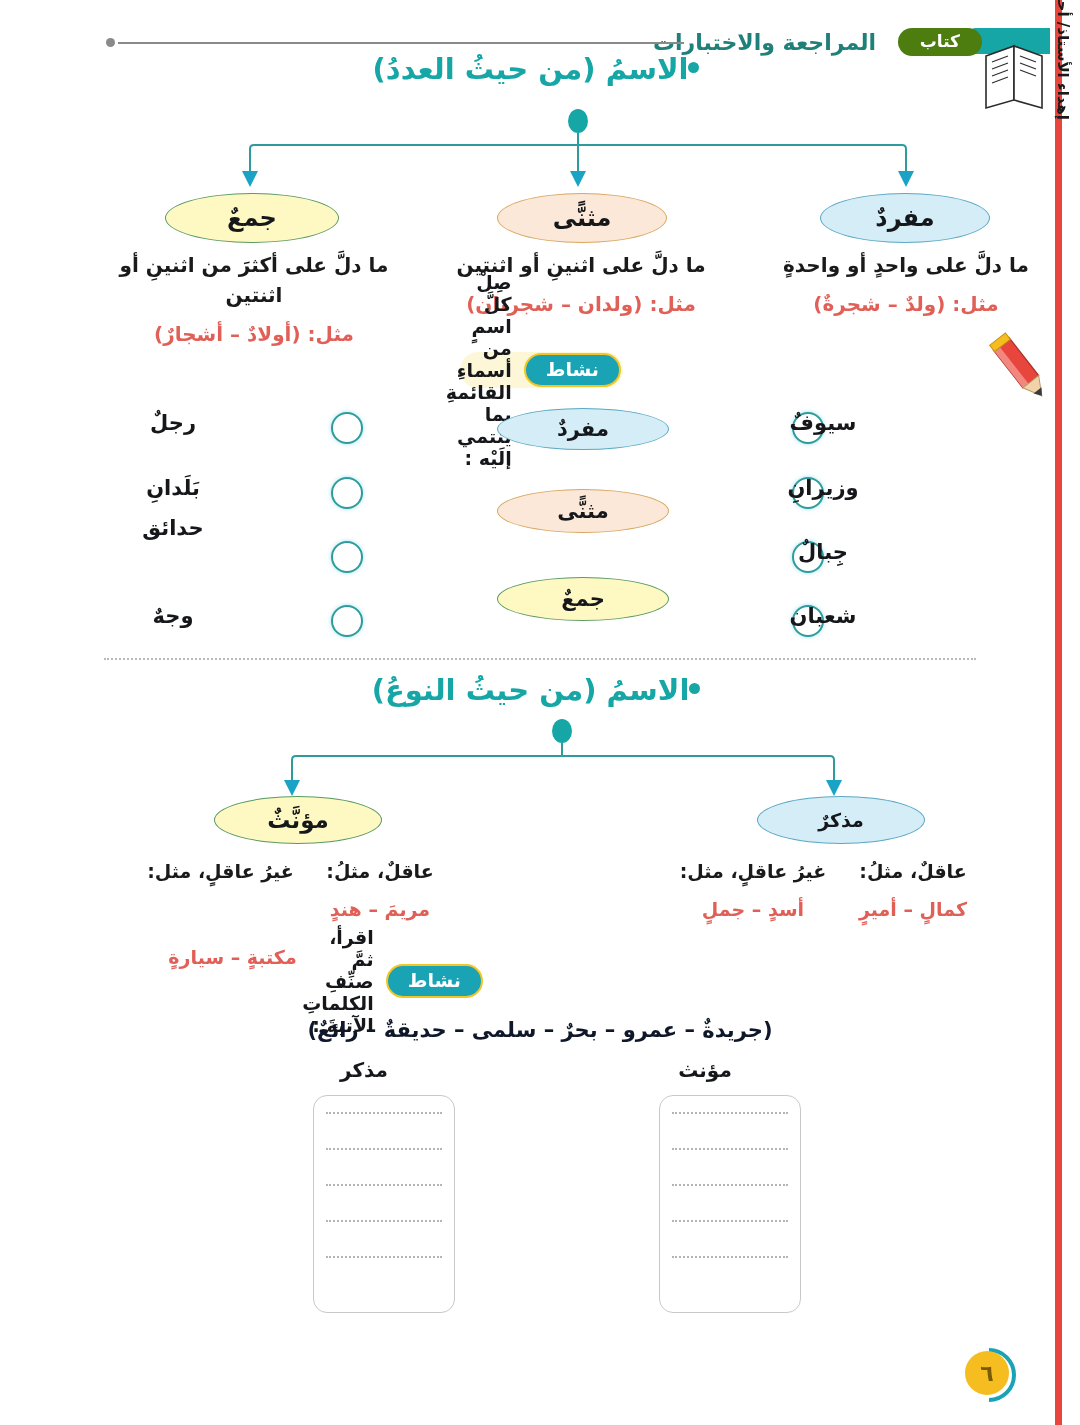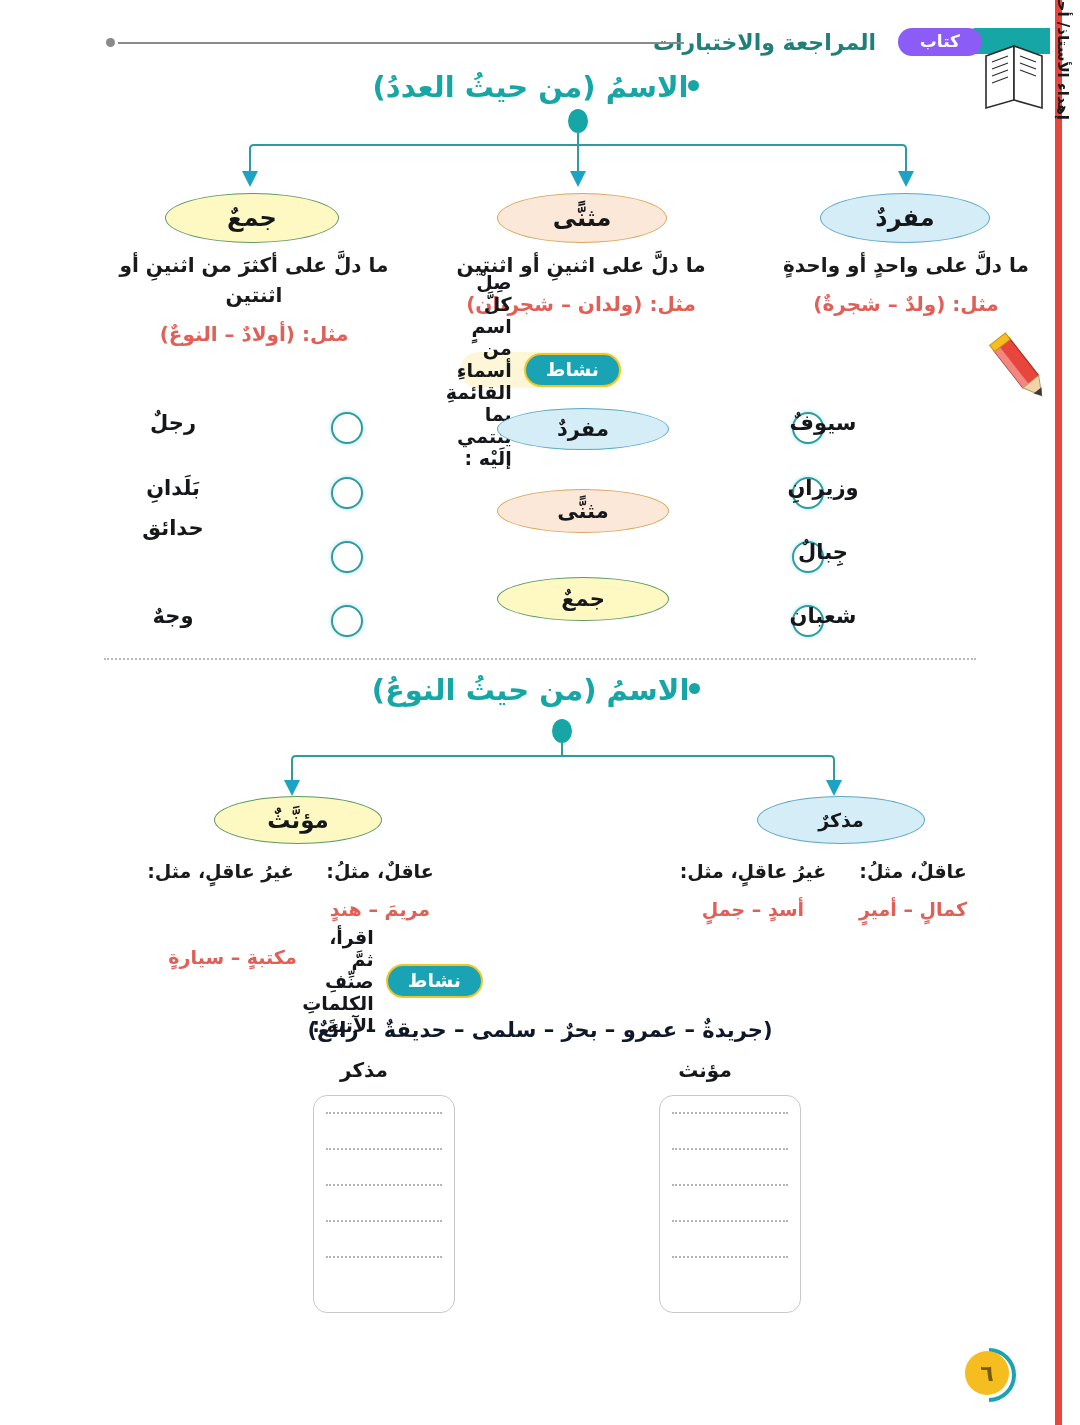--- a/index.html
+++ b/index.html
@@ -39,21 +39,21 @@
   .pencil{
     position:absolute;top:330px;right:20px;width:72px;height:86px;
   }
 
   
   .header{
     position:absolute;top:26px;right:96px;left:100px;height:34px;
   }
   .hdr-badge{
     position:absolute;top:2px;right:2px;
-    background:#8b5cf6;color:#fff;font-weight:bold;font-size:17px;
+    background:#4d7c0f;color:#fff;font-weight:bold;font-size:17px;
     padding:3px 22px 5px 22px;border-radius:14px;
     line-height:1.2;
   }
   .hdr-title{
     position:absolute;top:4px;right:108px;
     color:#1f7f79;font-weight:bold;font-size:22px;
   }
   .hdr-line{
     position:absolute;top:16px;right:300px;left:18px;height:2px;
     background:#8a8a8a;
@@ -204,21 +204,21 @@
     </svg>
   </div>
 
   <div class="header">
     <div class="hdr-badge">كتاب</div>
     <div class="hdr-title">المراجعة والاختبارات</div>
     <div class="hdr-line"></div>
     <div class="hdr-dot"></div>
   </div>
 
-  <div class="sec-title" style="top:70px;">
+  <div class="sec-title" style="top:52px;">
     <span class="bullet"></span><span>الاسمُ (من حيثُ العددُ)</span>
   </div>
 
   <svg class="connector" style="top:105px;height:100px;" viewBox="0 0 1080 100">
     <ellipse cx="578" cy="16" rx="10" ry="12" fill="#16a6a6"></ellipse>
     <path d="M578 28 L578 40" stroke="#2e9c9c" stroke-width="2" fill="none"></path>
     <path d="M250 47 L250 44 Q250 40 254 40 L902 40 Q906 40 906 44 L906 47" stroke="#2e9c9c" stroke-width="2" fill="none"></path>
     <path d="M578 40 L578 68" stroke="#2e9c9c" stroke-width="2" fill="none"></path>
     <path d="M250 47 L250 68" stroke="#2e9c9c" stroke-width="2" fill="none"></path>
     <path d="M906 47 L906 68" stroke="#2e9c9c" stroke-width="2" fill="none"></path>
@@ -232,21 +232,21 @@
   </div>
   <div class="bubble peach" style="left:497px;top:193px;width:168px;height:48px;font-size:24px;">
     <span>مثنًّى</span>
   </div>
   <div class="bubble blue" style="left:820px;top:193px;width:168px;height:48px;font-size:24px;">
     <span>مفردٌ</span>
   </div>
 
   <div class="desc" style="left:110px;top:250px;width:288px;">
     <span>ما دلَّ على أكثرَ من اثنينِ أو اثنتين</span>
-    <span class="ex">مثل: (أولادٌ – النوعٌ)</span>
+    <span class="ex">مثل: (أولادٌ – أشجارٌ)</span>
   </div>
   <div class="desc" style="left:450px;top:250px;width:262px;">
     <span>ما دلَّ على اثنينِ أو اثنتين</span>
     <span class="ex">مثل: (ولدان – شجرتان)</span>
   </div>
   <div class="desc" style="left:780px;top:250px;width:252px;">
     <span>ما دلَّ على واحدٍ أو واحدةٍ</span>
     <span class="ex">مثل: (ولدٌ – شجرةٌ)</span>
   </div>
 

